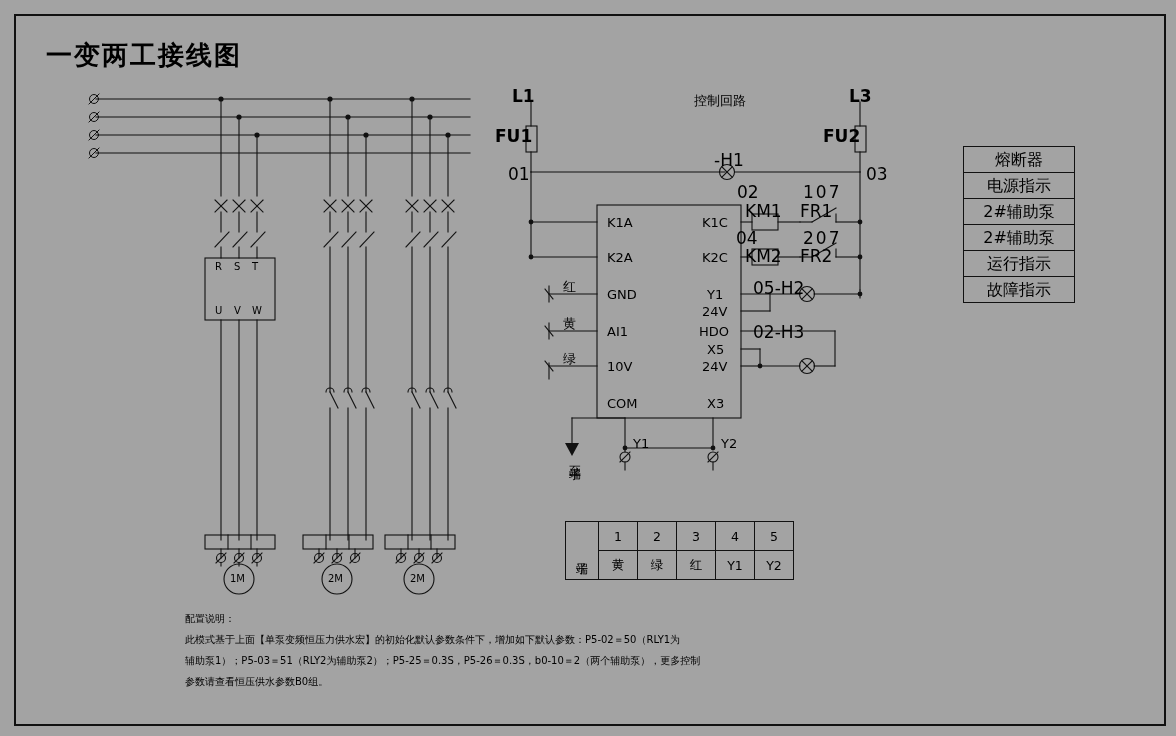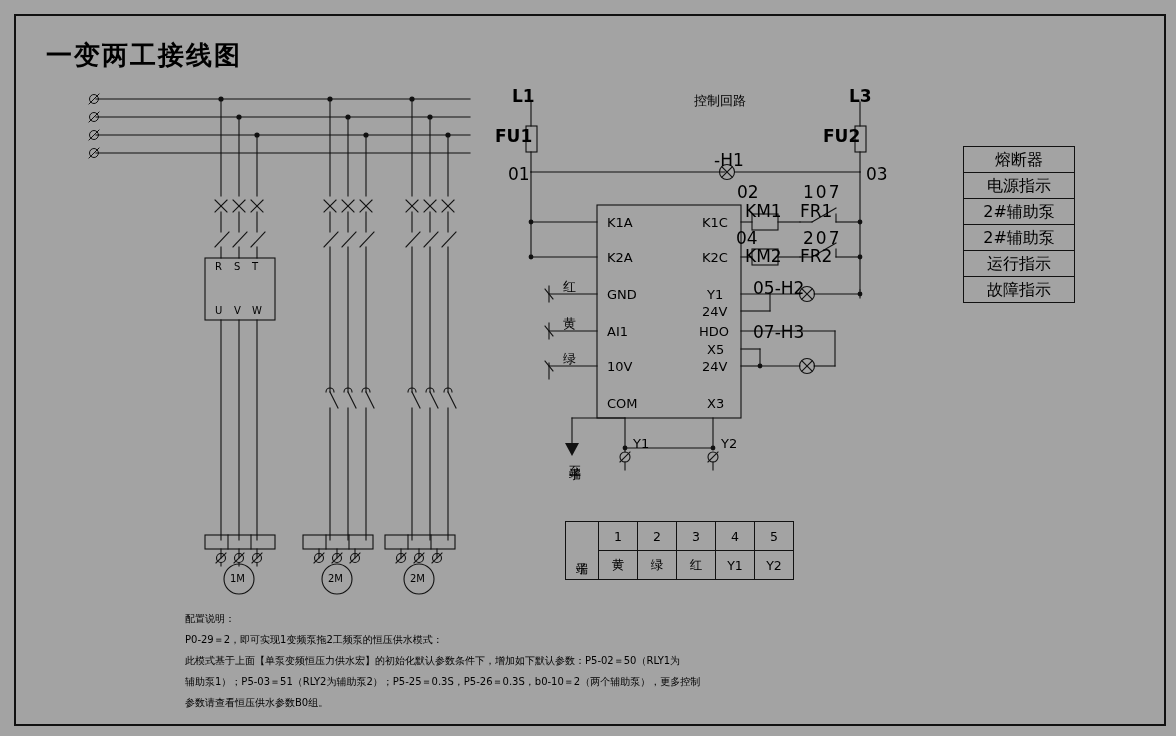--- a/index.html
+++ b/index.html
@@ -414,21 +414,21 @@
   <div class="lbl" style="left:737px; top:182px;">02</div>
   <div class="lbl sp" style="left:803px; top:182px;">107</div>
   <div class="lbl" style="left:866px; top:164px;">03</div>
   <div class="lbl" style="left:718px; top:228px;margin-left:18px;">04</div>
   <div class="lbl sp" style="left:803px; top:228px;">207</div>
   <div class="lbl" style="left:745px; top:201px;">KM1</div>
   <div class="lbl" style="left:800px; top:201px;">FR1</div>
   <div class="lbl" style="left:745px; top:246px;">KM2</div>
   <div class="lbl" style="left:800px; top:246px;">FR2</div>
   <div class="lbl" style="left:753px; top:278px;">05-H2</div>
-  <div class="lbl" style="left:753px; top:322px;">07-H3</div>
+  <div class="lbl" style="left:753px; top:322px;">02-H3</div>
 
   <div class="lbl big" style="left:607px; top:215px;">K1A</div>
   <div class="lbl big" style="left:607px; top:250px;">K2A</div>
   <div class="lbl big" style="left:607px; top:287px;">GND</div>
   <div class="lbl big" style="left:607px; top:324px;">AI1</div>
   <div class="lbl big" style="left:607px; top:359px;">10V</div>
   <div class="lbl big" style="left:607px; top:396px;">COM</div>
 
   <div class="lbl big" style="left:702px; top:215px;">K1C</div>
   <div class="lbl big" style="left:702px; top:250px;">K2C</div>
@@ -485,19 +485,18 @@
       <td>绿</td>
       <td>红</td>
       <td>Y1</td>
       <td>Y2</td>
     </tr>
   </tbody>
     </table>
 
   <div class="notes">
     <div>配置说明：</div>
-    <div>P0-29＝2，即可实现1变频泵拖2工频泵的恒压供水模式：</div>
     <div>此模式基于上面【单泵变频恒压力供水宏】的初始化默认参数条件下，增加如下默认参数：P5-02＝50（RLY1为</div>
     <div>辅助泵1）；P5-03＝51（RLY2为辅助泵2）；P5-25＝0.3S，P5-26＝0.3S，b0-10＝2（两个辅助泵），更多控制</div>
     <div>参数请查看恒压供水参数B0组。</div>
   </div>
 
 </div>
 
 </body></html>

